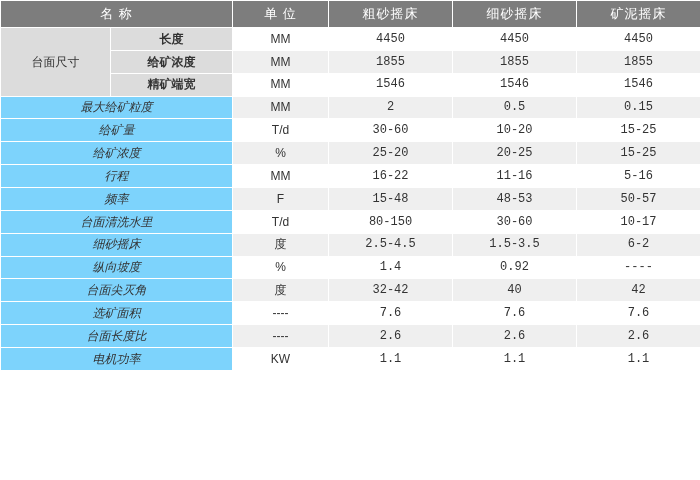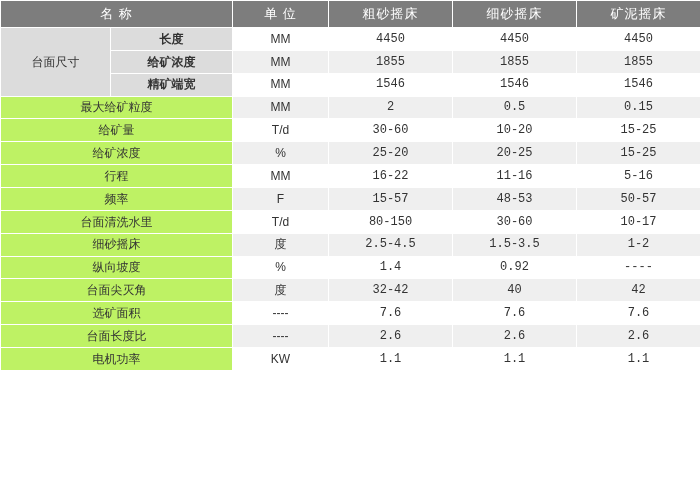--- a/index.html
+++ b/index.html
@@ -32,23 +32,24 @@
   tr.header-row td {
     background: #7d7d7d;
     color: #ffffff;
     font-size: 13px;
     font-weight: normal;
     letter-spacing: 1px;
     height: 26px;
   }
   
   td.label-cell {
-    background: #bef264;
+    background: #7dd3fc;
     color: #333333;
     font-size: 12.5px;
+    font-style: italic;
   }
   td.group-cell {
     background: #dcdcdc;
     color: #333333;
     font-size: 12.5px;
   }
   td.sub-label-cell {
     background: #dcdcdc;
     color: #333333;
     font-size: 12.5px;
@@ -144,37 +145,37 @@
       <tr>
         <td class="label-cell" colspan="2">行程</td>
         <td class="unit-cell">MM</td>
         <td class="data-cell">16-22</td>
         <td class="data-cell">11-16</td>
         <td class="data-cell">5-16</td>
       </tr>
       <tr>
         <td class="label-cell" colspan="2">频率</td>
         <td class="unit-cell alt">F</td>
-        <td class="data-cell alt">15-57</td>
+        <td class="data-cell alt">15-48</td>
         <td class="data-cell alt">48-53</td>
         <td class="data-cell alt">50-57</td>
       </tr>
       <tr>
         <td class="label-cell" colspan="2">台面清洗水里</td>
         <td class="unit-cell">T/d</td>
         <td class="data-cell">80-150</td>
         <td class="data-cell">30-60</td>
         <td class="data-cell">10-17</td>
       </tr>
       <tr>
         <td class="label-cell" colspan="2">细砂摇床</td>
         <td class="unit-cell alt">度</td>
         <td class="data-cell alt">2.5-4.5</td>
         <td class="data-cell alt">1.5-3.5</td>
-        <td class="data-cell alt">1-2</td>
+        <td class="data-cell alt">6-2</td>
       </tr>
       <tr>
         <td class="label-cell" colspan="2">纵向坡度</td>
         <td class="unit-cell">%</td>
         <td class="data-cell">1.4</td>
         <td class="data-cell">0.92</td>
         <td class="data-cell">----</td>
       </tr>
       <tr>
         <td class="label-cell" colspan="2">台面尖灭角</td>

